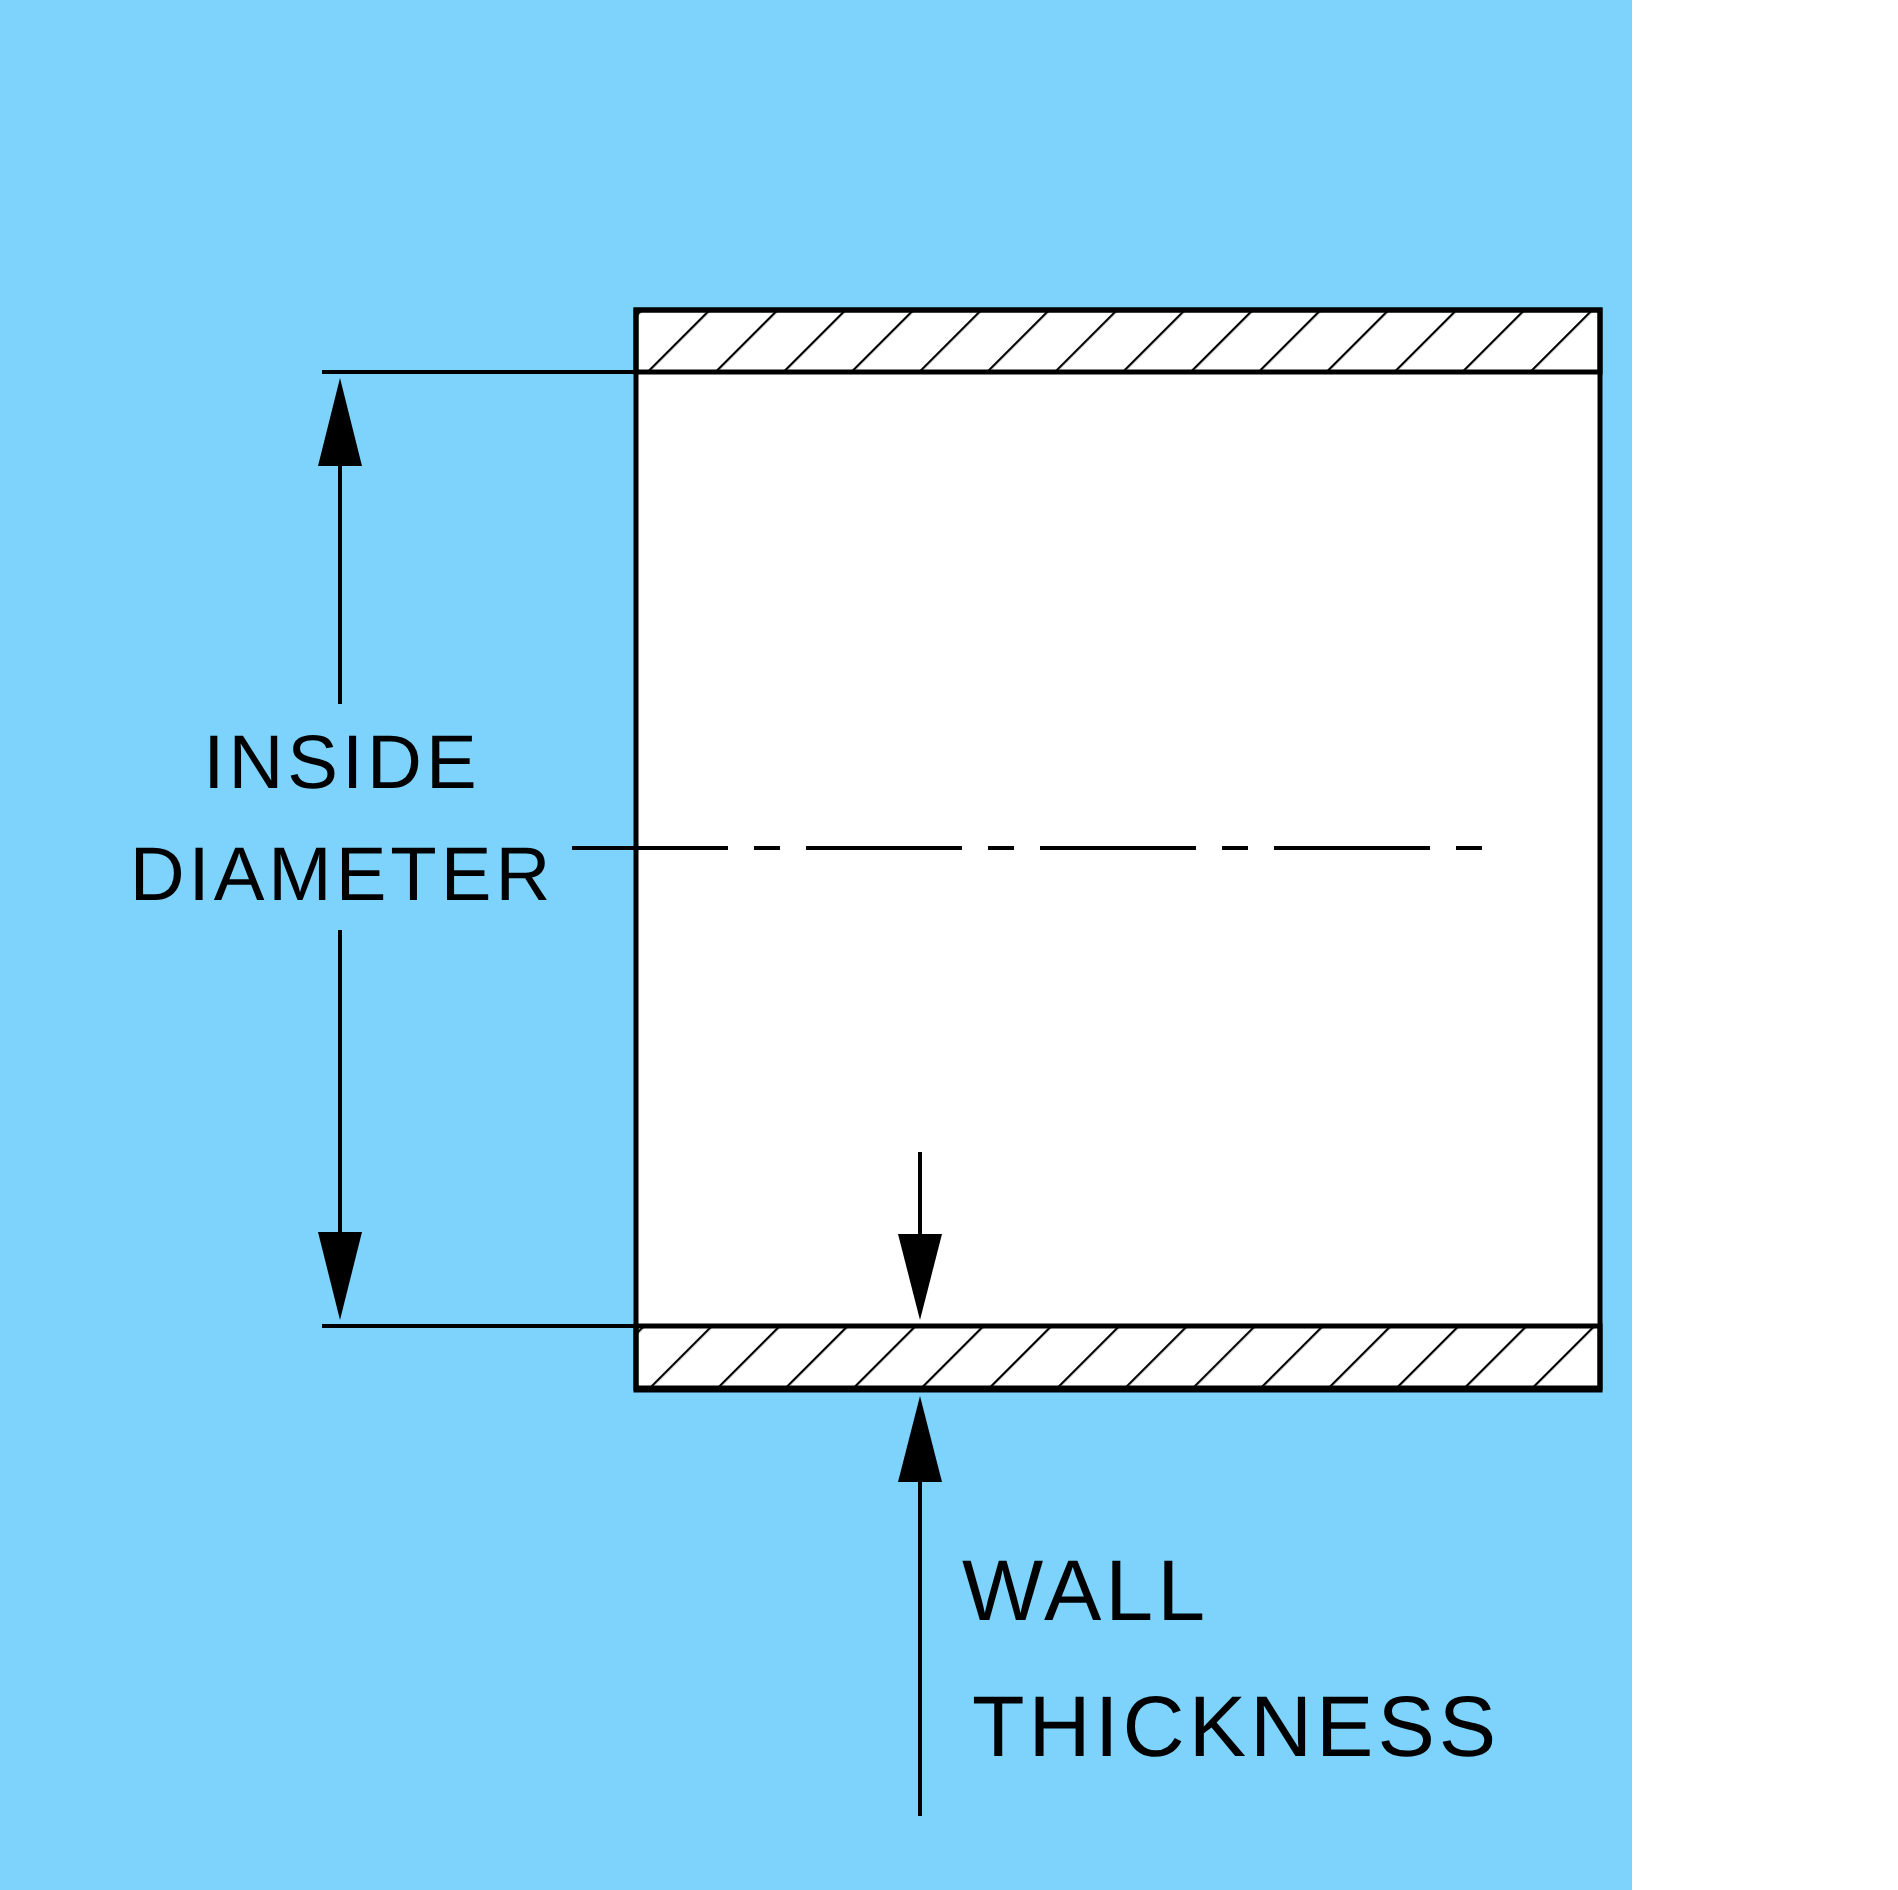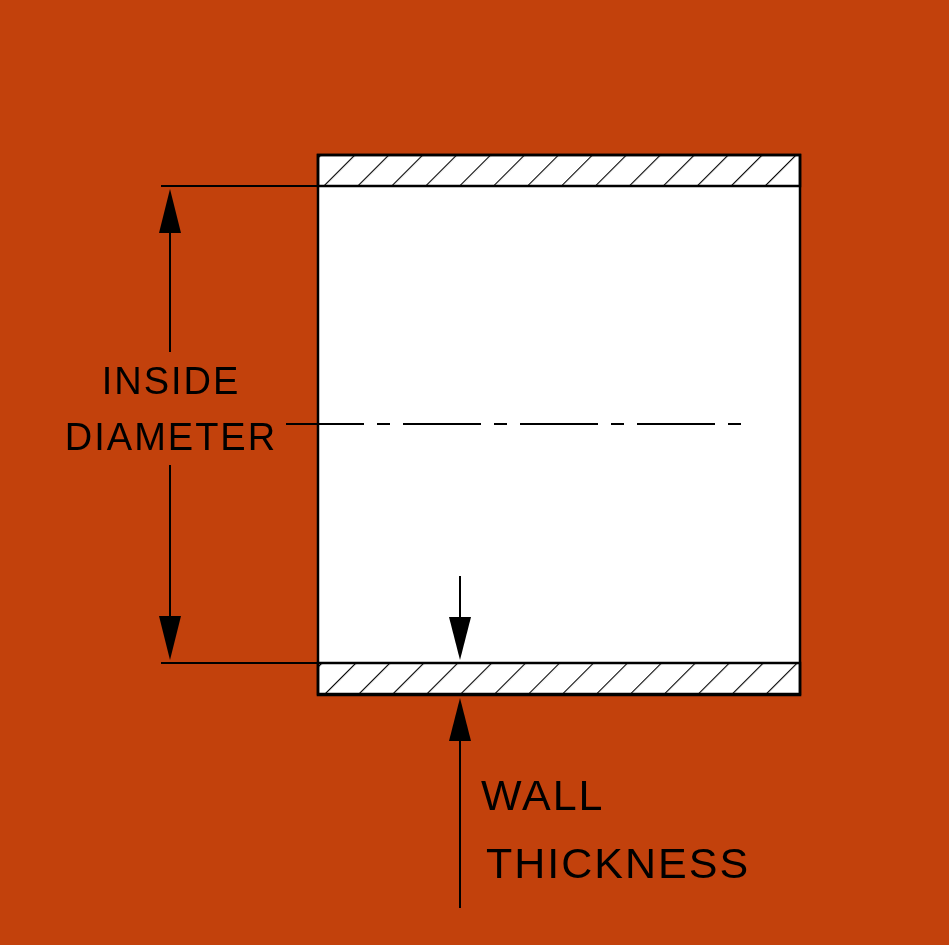--- a/index.html
+++ b/index.html
@@ -2,23 +2,23 @@
 <html><head>
 <meta charset="utf-8">
 <style>
   html, body {
     margin: 0;
     padding: 0;
     background: #ffffff;
   }
   .page {
     position: relative;
-    width: 949px;
+    width: 816px;
     height: 945px;
-    background: #c2410c;
+    background: #7dd3fc;
     overflow: hidden;
   }
   svg {
     display: block;
   }
   text {
     font-family: "Liberation Sans", "DejaVu Sans", sans-serif;
     fill: #000000;
   }
   .label-left {

